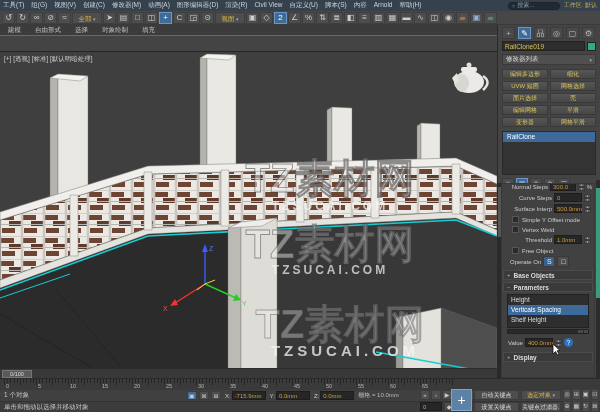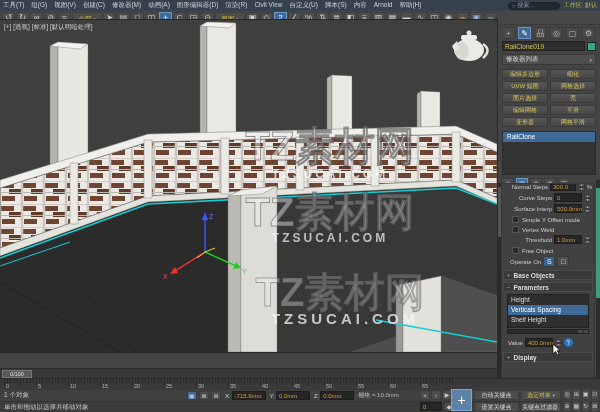--- a/index.html
+++ b/index.html
@@ -23,21 +23,21 @@
   .ticon.active { background:#3f6b99; border-color:#6a95c4; color:#fff; }
   .ticon.drop { width:30px; color:#d6b74a; font-size:6.5px; line-height:11px; }
   .ticon.drop::after { content:" ▾"; color:#aaa; font-size:5px; }
 
   
   #ribbon { position:absolute; left:0; top:25px; width:600px; height:11px; background:#3c3c3c;
             border-bottom:1px solid #7d6a33; display:flex; align-items:center; gap:14px; padding:0 8px; }
   .rtab { font-size:6.5px; color:#c3c3c3; white-space:nowrap; }
 
   
-  #viewport { position:absolute; left:0; top:20px; width:497px; height:332px; background:#c2410c; outline:1px solid #262626; }
+  #viewport { position:absolute; left:0; top:52px; width:497px; height:332px; background:#c2410c; outline:1px solid #262626; }
   #vp-label { position:absolute; left:4px; top:3px; font-size:6.5px; color:#c9c9c9; z-index:5; }
   #mouse-cursor { position:absolute; left:552px; top:344px; z-index:50; }
 
   
   #timeslider { position:absolute; left:0; top:368px; width:497px; height:10px; background:#393939; border-top:1px solid #2c2c2c; }
   #ts-handle { position:absolute; left:2px; top:1px; width:30px; height:8px; background:#5a5a5a; border:1px solid #777;
                font-size:5.5px; color:#ddd; text-align:center; line-height:7px; }
 
   
   #panel { position:absolute; left:497px; top:25px; width:103px; height:353px; background:#444; border-left:1px solid #2a2a2a; }

